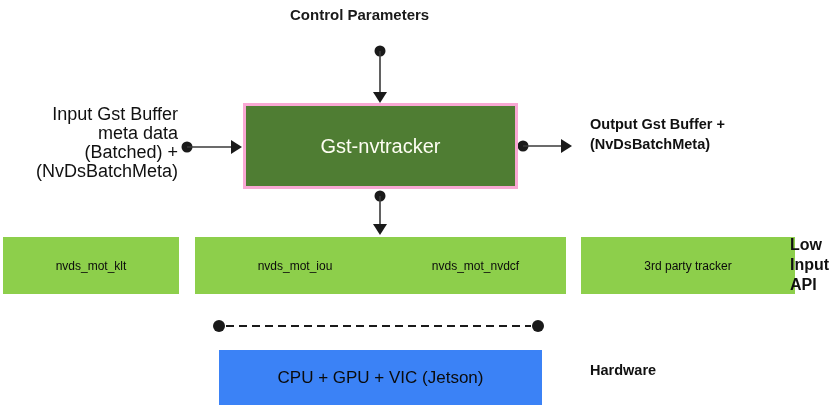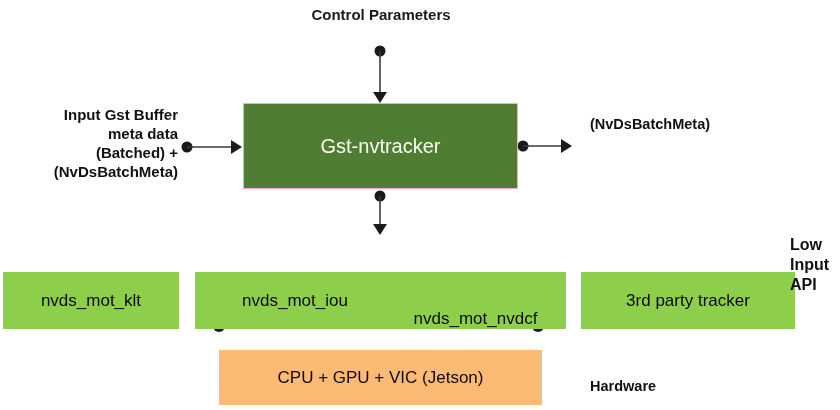--- a/index.html
+++ b/index.html
@@ -20,91 +20,90 @@
 
   #connector-layer {
     position: absolute;
     left: 0; top: 0;
     width: 840px; height: 410px;
     pointer-events: none;
   }
 
   .title-label {
     left: 290px; top: 6px; width: 182px;
-    text-align: center;
+    text-align: left;
     font-size: 15px;
     font-weight: 600;
     color: #1a1a1a;
   }
 
   .tracker-box {
     left: 243px; top: 103px;
     width: 275px; height: 86px;
     background: #4F7D33;
-    border: 1px solid #f9a8d4;
+    border: 3px solid #f9a8d4;
     box-sizing: border-box;
     display: flex;
     align-items: center;
     justify-content: center;
     font-size: 20px;
     color: #FDFDF2;
   }
 
   .input-label {
     left: 18px; top: 105px; width: 160px;
     text-align: right;
-    font-size: 15px;
+    font-size: 18px;
     line-height: 19px;
-    font-weight: 700;
+    font-weight: 400;
     color: #111111;
   }
   .output-label {
     left: 590px; top: 114px; width: 200px;
     text-align: left;
     font-size: 14.5px;
     line-height: 20px;
     font-weight: 600;
     color: #111111;
   }
 
   .ll-box {
     top: 237px; height: 57px;
     background: #8DCF4B;
     display: flex;
     align-items: center;
     justify-content: center;
-    font-size: 17px;
+    font-size: 12px;
     color: #0b0b0b;
-    margin-top: 35px;
   }
   #ll-box-0 { left: 3px;   width: 176px; }
   #ll-box-1 { left: 195px; width: 200px; }
-  #ll-box-2 { left: 385px; width: 181px; align-items: flex-end; }
+  #ll-box-2 { left: 385px; width: 181px; }
   #ll-box-3 { left: 581px; width: 214px; }
 
   .api-label {
     left: 790px; top: 235px; width: 50px;
     font-size: 16px;
     line-height: 20px;
     font-weight: 600;
     color: #111111;
   }
 
   .hardware-box {
     left: 219px; top: 350px;
     width: 323px; height: 55px;
-    background: #fdba74;
+    background: #3b82f6;
     display: flex;
     align-items: center;
     justify-content: center;
     font-size: 17px;
     color: #0b0b0b;
   }
   .hardware-label {
-    left: 590px; top: 378px; width: 120px;
+    left: 590px; top: 362px; width: 120px;
     font-size: 14.5px;
     font-weight: 600;
     color: #111111;
   }
 
   .line-block div { white-space: nowrap; }
 </style>
 </head>
 <body>
 
@@ -150,20 +149,21 @@
   </div>
 
   <div class="abs input-label line-block">
     <div>Input Gst Buffer</div>
     <div>meta data</div>
     <div>(Batched) +</div>
     <div>(NvDsBatchMeta)</div>
   </div>
 
   <div class="abs output-label line-block">
+    <div>Output Gst Buffer +</div>
     <div>(NvDsBatchMeta)</div>
   </div>
 
   <div id="ll-box-0" class="abs ll-box">
     <span>nvds_mot_klt</span>
   </div>
   <div id="ll-box-1" class="abs ll-box">
     <span>nvds_mot_iou</span>
   </div>
   <div id="ll-box-2" class="abs ll-box">

